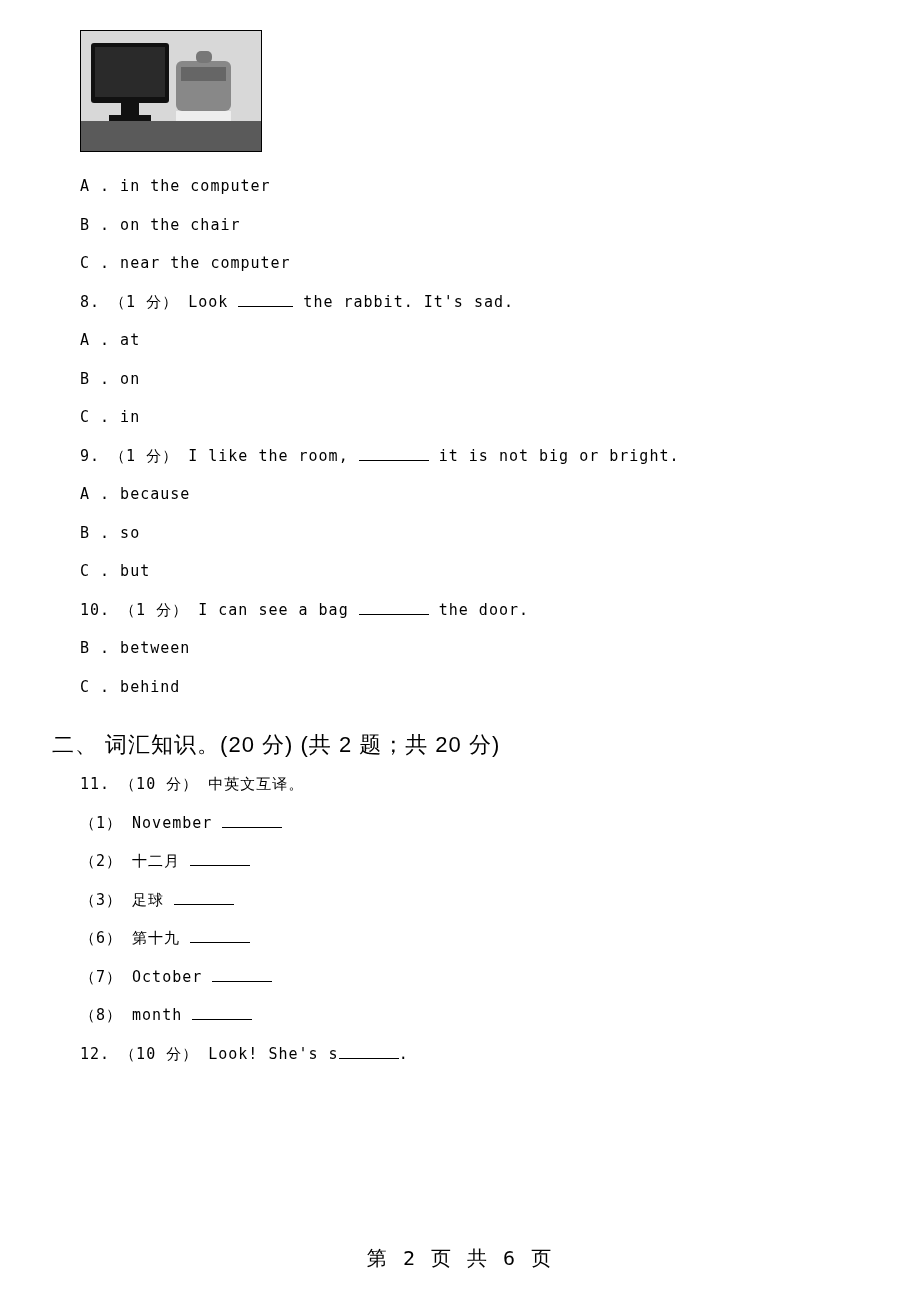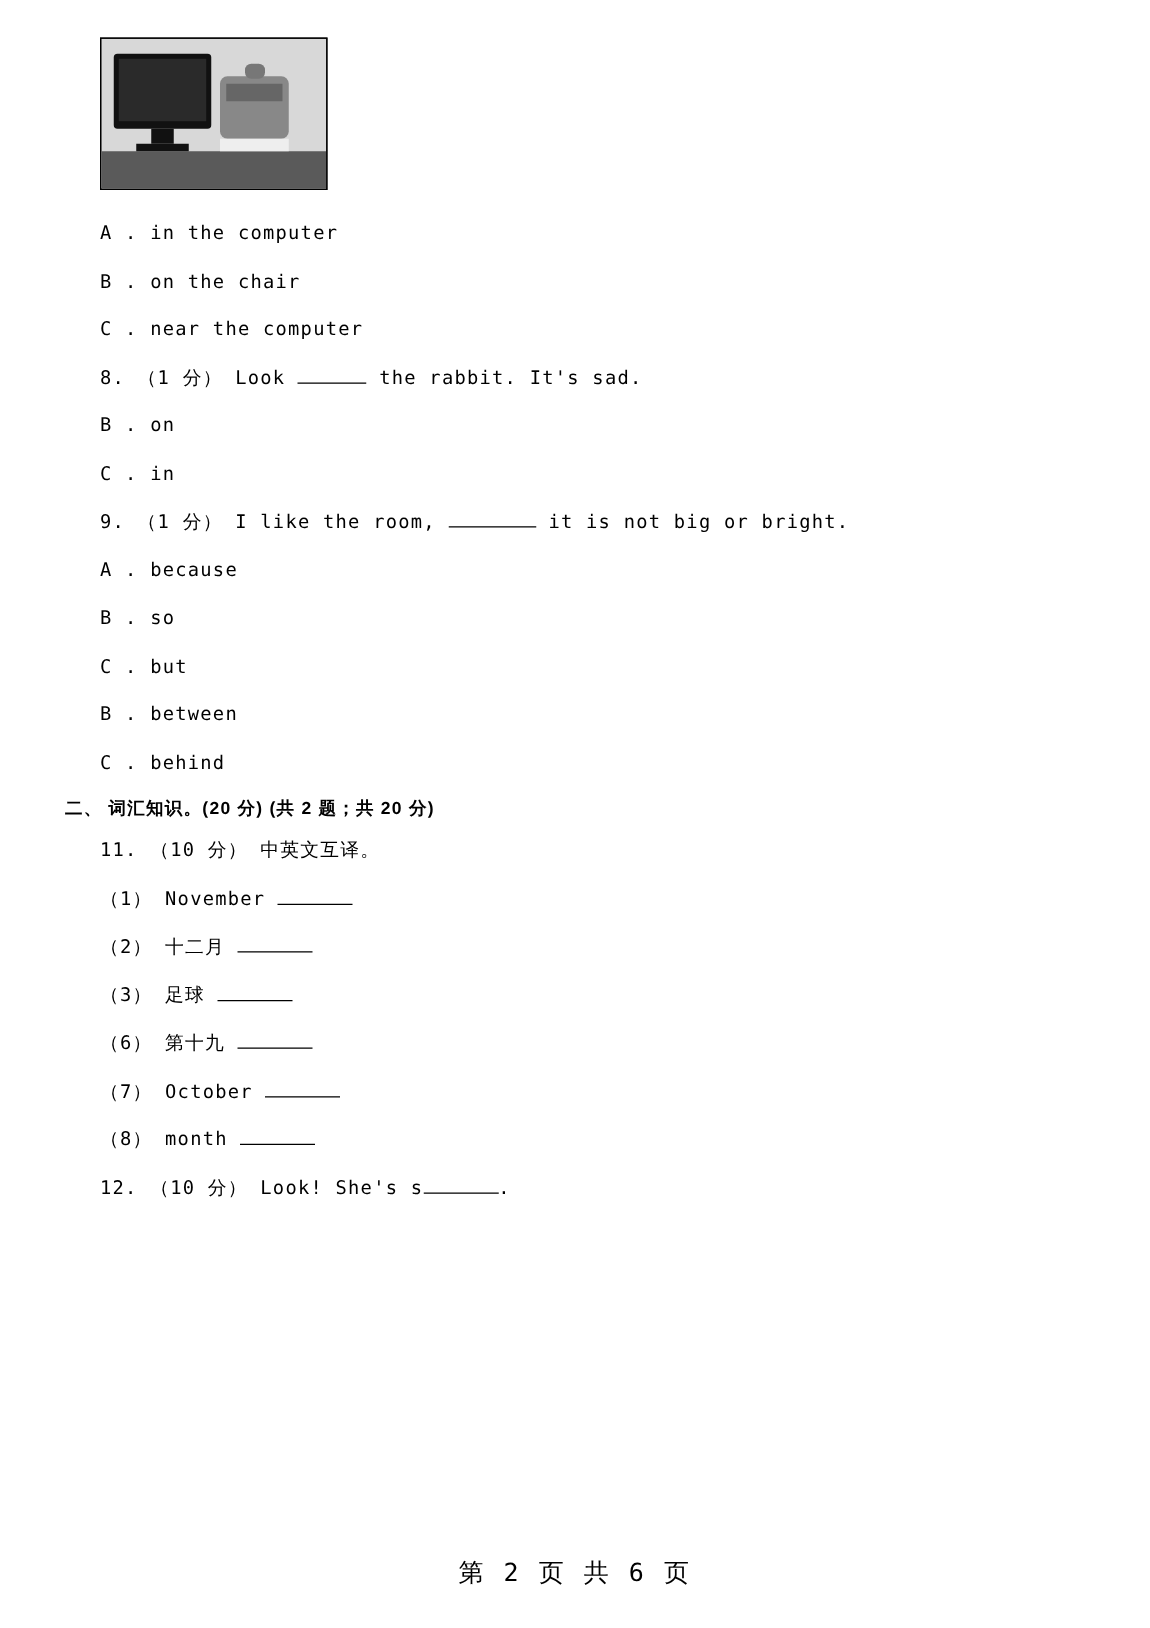--- a/index.html
+++ b/index.html
@@ -41,23 +41,23 @@
     display: inline-block;
     border-bottom: 1px solid #000;
     height: 1em;
     vertical-align: baseline;
   }
   .w55 { width: 55px; }
   .w60 { width: 60px; }
   .w70 { width: 70px; }
   .section-head {
     font-family: "SimHei", "黑体", sans-serif;
-    font-weight: bold;
-    font-size: 14px;
-    margin: 14px 0 10px -28px;
+    font-weight: normal;
+    font-size: 22px;
+    margin: 29px 0 10px -28px;
     letter-spacing: 1px;
   }
   .footer {
     position: absolute;
     bottom: 30px;
     width: 100%;
     left: 0;
     text-align: center;
     font-size: 20px;
     letter-spacing: 2px;
@@ -84,30 +84,34 @@
       </svg>
     </div>
 
     <div class="line opt">A . in the computer</div>
     <div class="line opt">B . on the chair</div>
     <div class="line opt">C . near the computer</div>
 
     <div class="line">
       <span>8. （1 分） Look </span><span class="blank w55"></span><span> the rabbit. It's sad.</span>
     </div>
+    <div class="line opt">A . at</div>
     <div class="line opt">B . on</div>
     <div class="line opt">C . in</div>
 
     <div class="line">
       <span>9. （1 分） I like the room, </span><span class="blank w70"></span><span> it is not big or bright.</span>
     </div>
     <div class="line opt">A . because</div>
     <div class="line opt">B . so</div>
     <div class="line opt">C . but</div>
 
+    <div class="line">
+      <span>10. （1 分） I can see a bag </span><span class="blank w70"></span><span> the door.</span>
+    </div>
     <div class="line opt">B . between</div>
     <div class="line opt">C . behind</div>
 
     <div class="section-head">二、 词汇知识。(20 分) (共 2 题；共 20 分)</div>
 
     <div class="line">11. （10 分） 中英文互译。</div>
 
     <div class="line"><span>（1） November </span><span class="blank w60"></span></div>
     <div class="line"><span>（2） 十二月 </span><span class="blank w60"></span></div>
     <div class="line"><span>（3） 足球 </span><span class="blank w60"></span></div>

